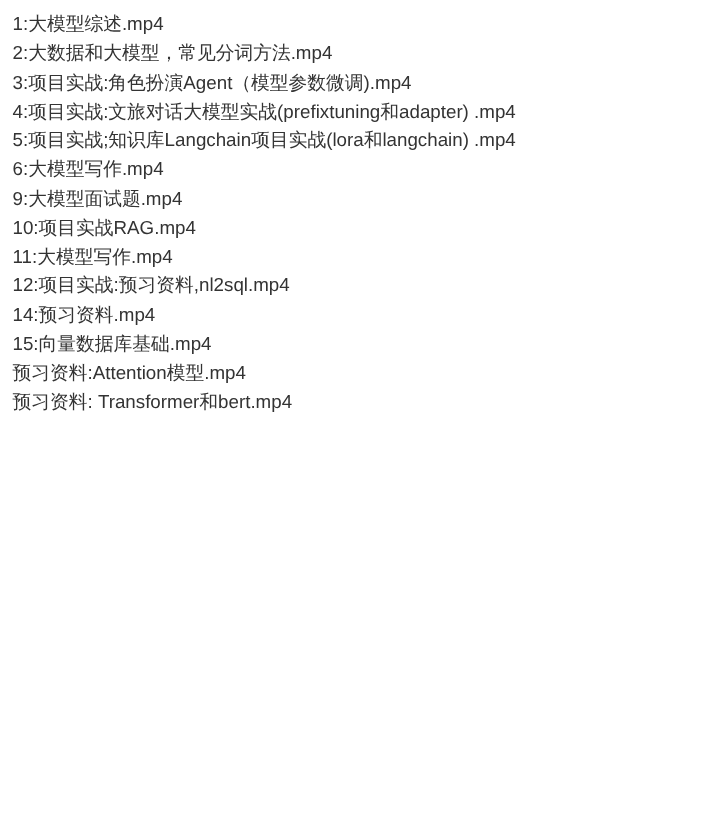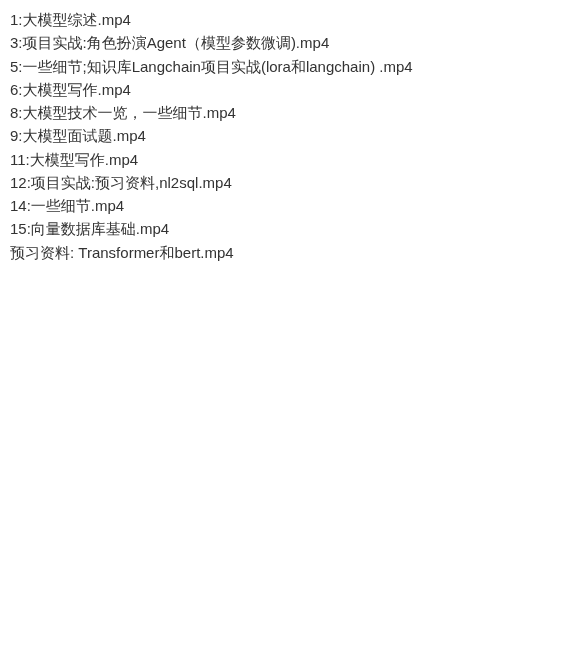--- a/index.html
+++ b/index.html
@@ -23,23 +23,26 @@
     }
     .file-item {
       white-space: nowrap;
     }
   </style>
 </head>
 <body>
 
 <div class="file-list">
   <div class="file-item">1:大模型综述.mp4</div>
+  <div class="file-item">2:大数据和大模型，常见分词方法.mp4</div>
   <div class="file-item">3:项目实战:角色扮演Agent（模型参数微调).mp4</div>
-  <div class="file-item">5:一些细节;知识库Langchain项目实战(lora和langchain) .mp4</div>
+  <div class="file-item">4:项目实战:文旅对话大模型实战(prefixtuning和adapter) .mp4</div>
+  <div class="file-item">5:项目实战;知识库Langchain项目实战(lora和langchain) .mp4</div>
   <div class="file-item">6:大模型写作.mp4</div>
-  <div class="file-item">8:大模型技术一览，一些细节.mp4</div>
   <div class="file-item">9:大模型面试题.mp4</div>
+  <div class="file-item">10:项目实战RAG.mp4</div>
   <div class="file-item">11:大模型写作.mp4</div>
   <div class="file-item">12:项目实战:预习资料,nl2sql.mp4</div>
-  <div class="file-item">14:一些细节.mp4</div>
+  <div class="file-item">14:预习资料.mp4</div>
   <div class="file-item">15:向量数据库基础.mp4</div>
+  <div class="file-item">预习资料:Attention模型.mp4</div>
   <div class="file-item">预习资料: Transformer和bert.mp4</div>
 </div>
 
 </body></html>

